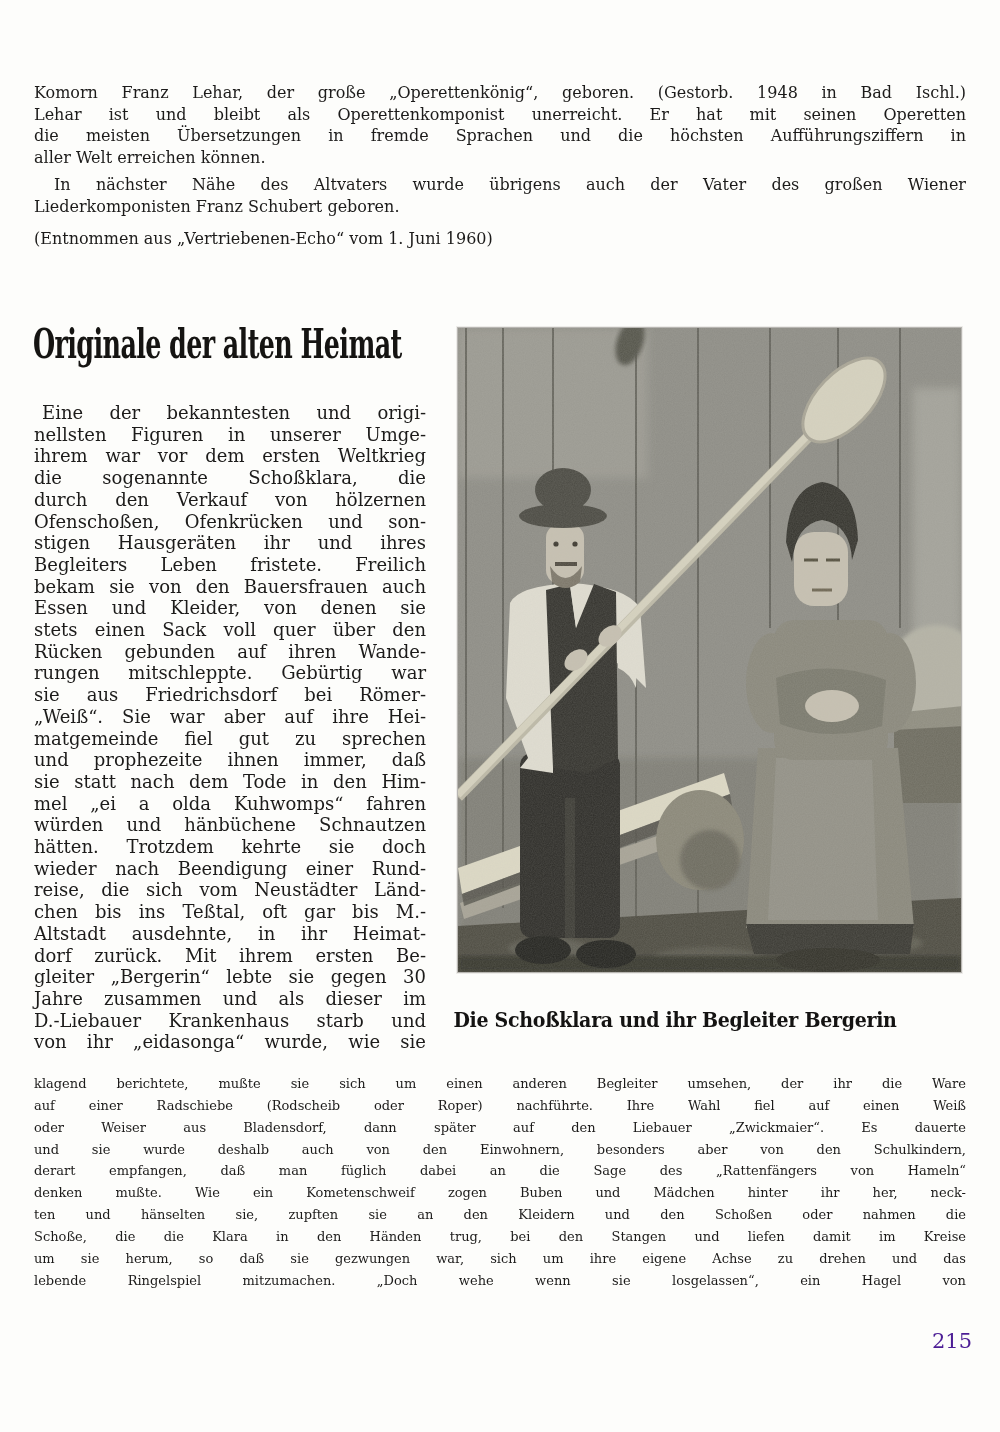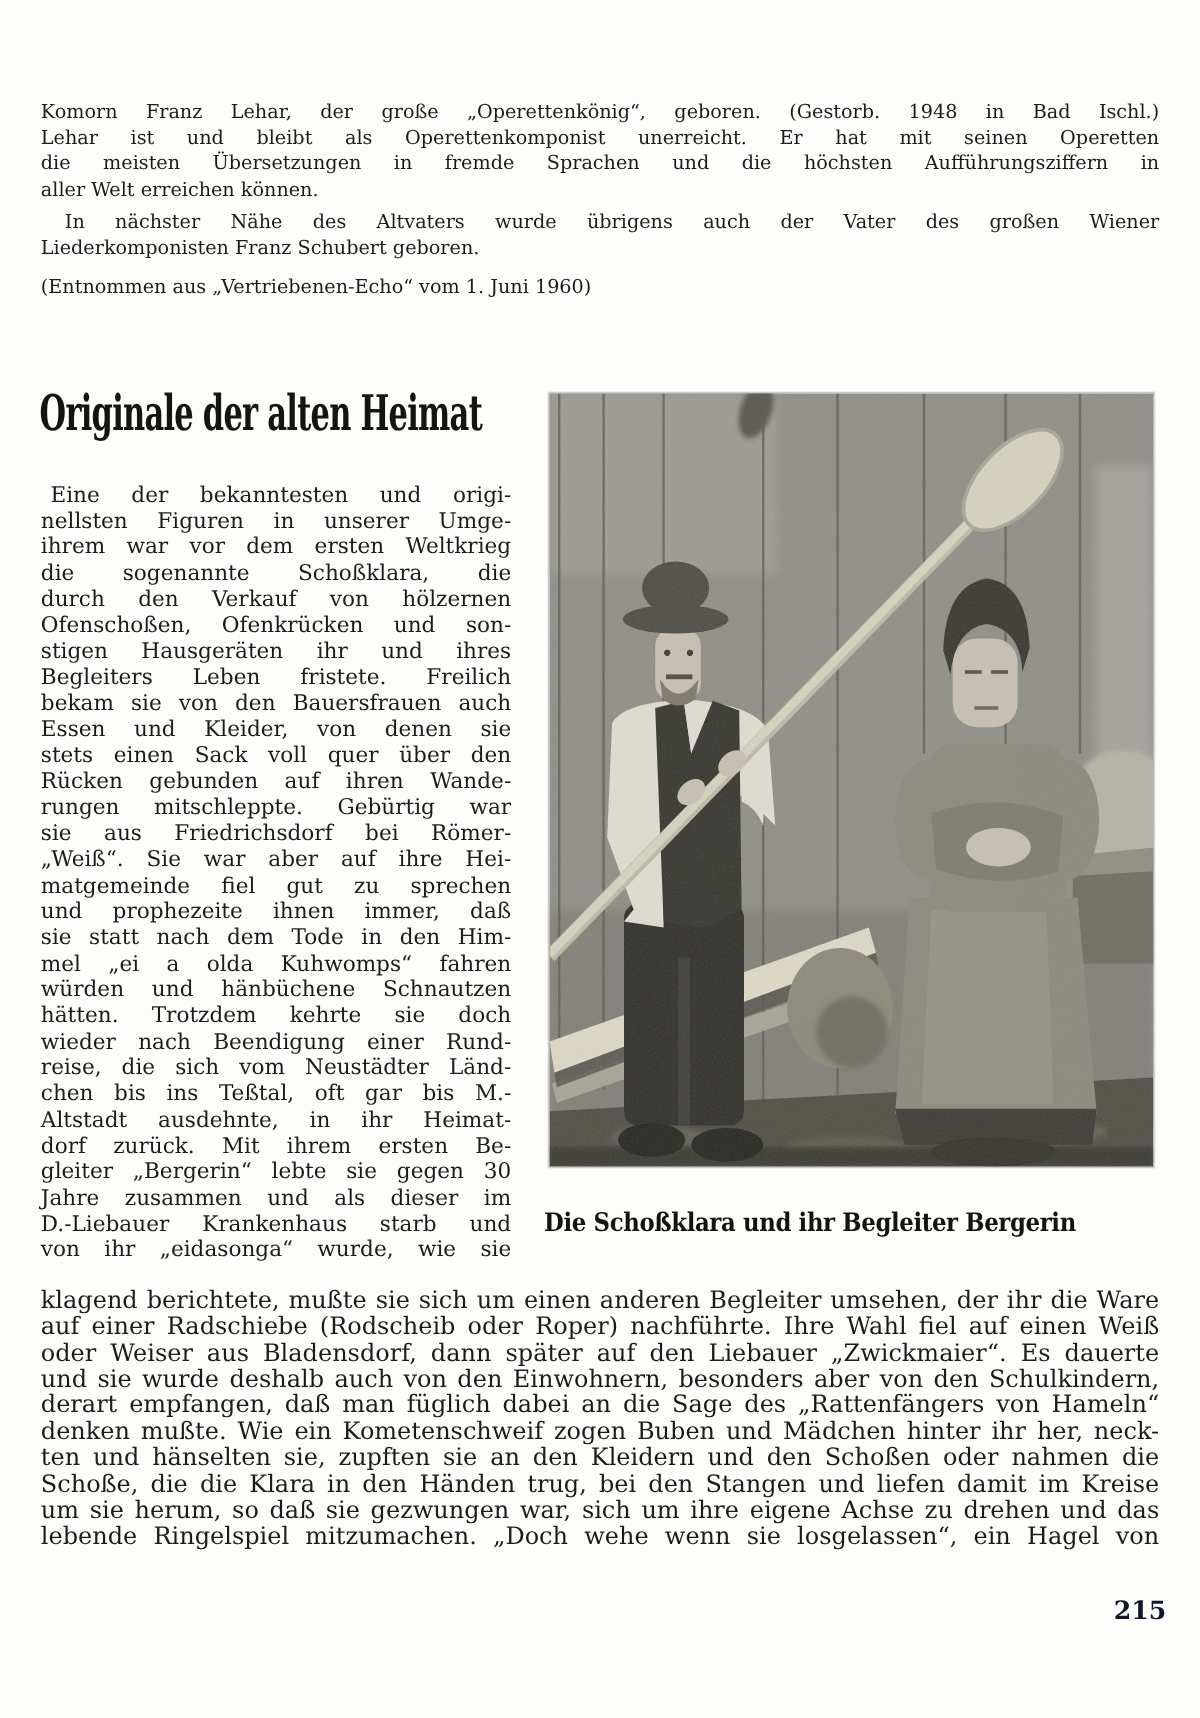--- a/index.html
+++ b/index.html
@@ -28,41 +28,41 @@
   .article-title {
     left:33px; top:320px;
     font-size:41px; font-weight:bold; letter-spacing:-1px;
     transform:scaleX(0.62); transform-origin:left top;
     white-space:nowrap; color:#151412;
   }
 
   .column-block { left:34px; top:402px; width:392px; font-size:18px; line-height:21.7px; }
   .column-block .jline:first-child { text-indent:8px; }
 
-  .bottom-block { left:34px; top:1073px; width:932px; font-size:20px; line-height:21.85px; }
+  .bottom-block { left:34px; top:1073px; width:932px; font-size:13px; line-height:21.85px; }
 
   .photo-figure {
     left:458px; top:328px; width:503px; height:644px;
     outline:1px solid rgba(120,118,110,0.45);
     box-shadow:0 0 0 2px rgba(190,188,180,0.25);
   }
   .photo-figure svg { display:block; width:503px; height:644px; }
 
   .photo-caption {
     left:452px; top:1006px; width:446px;
     font-size:19px; font-weight:bold; letter-spacing:-0.3px;
     text-align:center; line-height:24px;
     transform:scaleY(1.12); transform-origin:center top;
     color:#141312;
   }
 
   .page-number {
     left:860px; top:1329px; width:112px;
-    font-size:21px; font-weight:bold; text-align:right;
-    color:#0f172a;
+    font-size:21px; font-weight:normal; text-align:right;
+    color:#4c1d95;
   }
 </style>
 </head>
 <body>
 
 <div class="page">
 
   <div class="abs intro-block">
     <div>
         <div class="jline">Komorn Franz Lehar, der große „Operettenkönig“, geboren. (Gestorb. 1948 in Bad Ischl.)</div>

